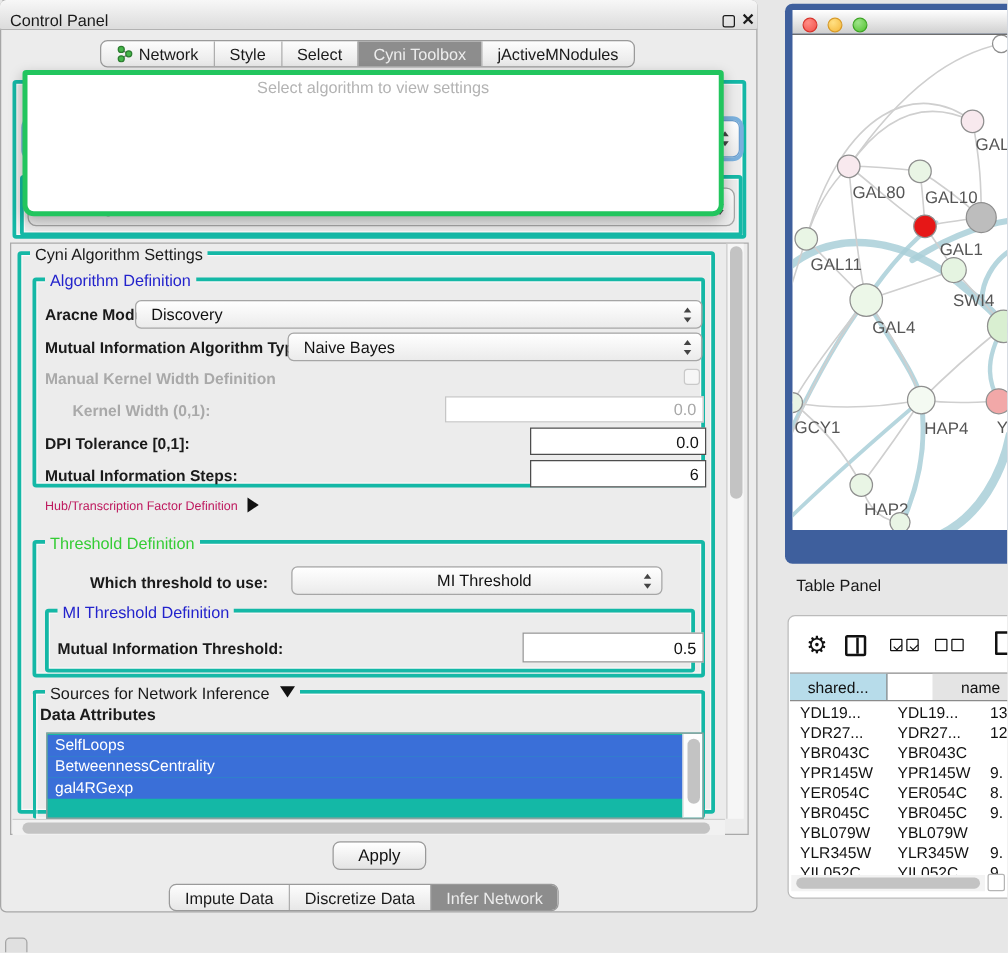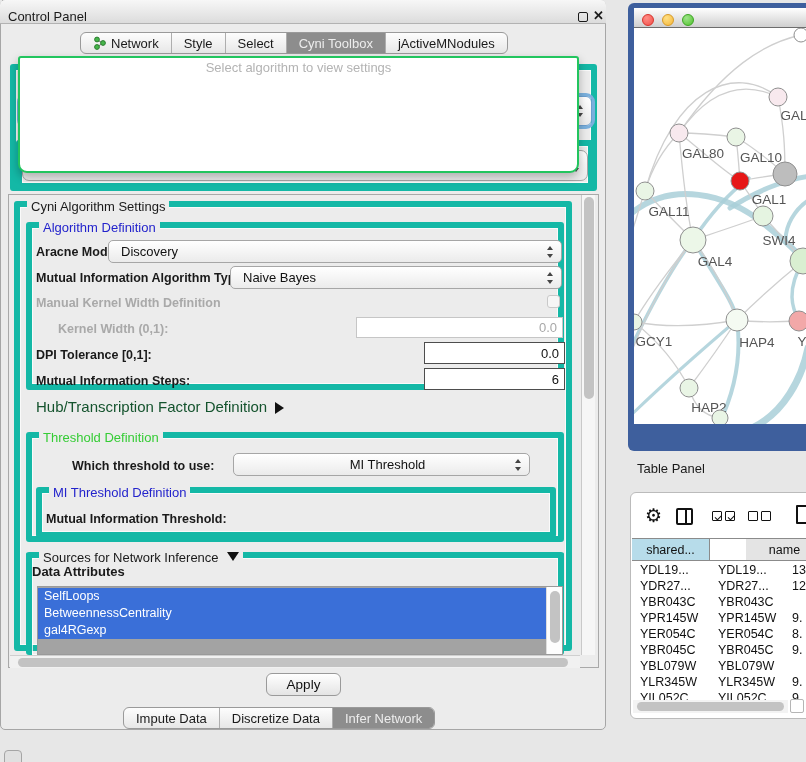--- a/index.html
+++ b/index.html
@@ -15,54 +15,54 @@
   .win-close{left:593px;top:8px;font-size:13px;font-weight:bold;color:#1a1a1a;}
   .corner-tick{left:2px;top:0;width:2px;height:6px;background:#9a9a9a;}
 
   
   .seg{display:inline-flex;border:1px solid #9a9a9a;border-radius:6px;background:linear-gradient(#fdfdfd,#e7e7e7);overflow:hidden;height:22px;align-items:stretch;}
   .seg .s{display:flex;align-items:center;gap:4px;padding:0 12px;font-size:13px;color:#1a1a1a;border-left:1px solid #aeaeae;white-space:nowrap;}
   .seg .s:first-child{border-left:none;}
   .seg .s.sel{background:#8d8d8d;color:#ededed;}
 
   
-  .fs{border:6px solid #14b8a6;border-radius:3px;box-shadow:inset 0 0 0 1px rgba(255,255,255,.75);}
+  .fs{border:3px solid #14b8a6;border-radius:3px;box-shadow:inset 0 0 0 1px rgba(255,255,255,.75);}
   .fs-title{position:absolute;top:-8px;left:7px;background:#ececec;padding:0 4px;font-size:13px;color:#1a1a1a;white-space:nowrap;}
   .blue{color:#2323cc;} .green{color:#35cc35;}
 
   .lbl{font-size:12.5px;font-weight:bold;color:#1a1a1a;white-space:nowrap;}
   .lbl.dis{color:#a9a9a9;}
-  .plain{font-size:15px;color:#14532d;white-space:nowrap;}
+  .plain{font-size:10px;color:#be185d;white-space:nowrap;}
 
   .combo{background:linear-gradient(#ffffff,#ebebeb);border:1px solid #a6a6a6;border-radius:5px;font-size:13px;color:#111;display:flex;align-items:center;padding-left:12px;}
   .stepper{position:absolute;right:6px;top:50%;transform:translateY(-50%);width:9px;height:12px;}
   .stepper:before,.stepper:after{content:"";position:absolute;left:1px;border-left:3.5px solid transparent;border-right:3.5px solid transparent;}
   .stepper:before{top:0;border-bottom:4.5px solid #444;}
   .stepper:after{bottom:0;border-top:4.5px solid #444;}
 
   .field{background:#fff;border:1px solid #949494;font-size:13px;color:#111;display:flex;align-items:center;justify-content:flex-end;padding-right:5px;}
   .field.strong{border:1.5px solid #4d4d4d;}
   .field.dis{border:1px solid #c6c6c6;color:#a8a8a8;}
 
   .cb{width:13px;height:13px;border:1px solid #c9c9c9;border-radius:3px;background:#f6f6f6;}
 
   .arrow-r{display:inline-block;width:0;height:0;border-top:6px solid transparent;border-bottom:6px solid transparent;border-left:9px solid #111;margin-left:8px;vertical-align:-2px;}
   .arrow-d{display:inline-block;width:0;height:0;border-left:6px solid transparent;border-right:6px solid transparent;border-top:9px solid #111;margin-left:8px;vertical-align:1px;}
 
   .vscroll{background:#f6f6f6;border-left:1px solid #c9c9c9;}
   .thumb{background:#c3c3c3;border-radius:6px;}
 
   
-  .popup{left:18px;top:56px;width:561px;height:117px;background:#fff;border:2px solid #22c55e;border-radius:3px 3px 9px 9px;box-shadow:0 4px 10px rgba(0,0,0,.28);z-index:50;padding-top:2px;}
+  .popup{left:18px;top:56px;width:561px;height:117px;background:#fff;border:4px solid #22c55e;border-radius:3px 3px 9px 9px;box-shadow:0 4px 10px rgba(0,0,0,.28);z-index:50;padding-top:2px;}
   .popup .ph{font-size:13px;color:#b3b3b3;text-align:center;height:16px;line-height:16px;}
   .popup .it{font-size:13px;color:#111;height:15.8px;line-height:15.8px;padding-left:4px;white-space:nowrap;}
   .popup .it.bold{font-weight:bold;}
 
   
-  .attr-list{background:#a3a3a3;border:1px solid #9a9a9a;overflow:hidden;}
+  .attr-list{background:#14b8a6;border:1px solid #9a9a9a;overflow:hidden;}
   .attr-item{height:17px;line-height:17px;background:#3a6fd8;color:#fff;font-size:12.5px;padding-left:6px;white-space:nowrap;}
 
   .btn{background:linear-gradient(#ffffff,#e4e4e4);border:1px solid #9a9a9a;border-radius:6px;font-size:13.5px;color:#111;display:flex;align-items:center;justify-content:center;}
 
   
   .net-frame{left:628px;top:3px;width:178px;height:448px;background:#3e5f9d;border-radius:6px 0 0 6px;}
   .net-titlebar{left:634px;top:8px;width:172px;height:20px;background:linear-gradient(#ffffff,#cfcfcf);border-bottom:1px solid #6d6d6d;}
   .tl{position:absolute;top:6px;width:12px;height:12px;border-radius:50%;}
   .tl.red{left:8px;background:radial-gradient(circle at 35% 30%,#ff8d86,#f2504a);border:1px solid #d8342c;}
   .tl.yellow{left:28px;background:radial-gradient(circle at 35% 30%,#ffe084,#f5b73a);border:1px solid #d89b28;}
@@ -186,40 +186,43 @@
   </div>
   <div class="abs lbl" style="left:72px;top:459px;">Which threshold to use:</div>
   <div class="abs combo" style="left:233px;top:453px;width:297px;height:23px;justify-content:center;">
     <span>MI Threshold</span>
     <span class="stepper"></span>
   </div>
   <div class="abs fs" style="left:36px;top:487px;width:520px;height:51px;">
     <span class="fs-title blue">MI Threshold Definition</span>
   </div>
   <div class="abs lbl" style="left:46px;top:512px;">Mutual Information Threshold:</div>
+  <div class="abs field" style="left:418px;top:506px;width:145px;height:24px;">
+      <span>0.5</span>
+    </div>
 
   <div class="abs fs" style="left:26px;top:552px;width:538px;height:103px;border-bottom:none;">
     <span class="fs-title"><span>Sources for Network Inference</span><span class="arrow-d"></span></span>
   </div>
   <div class="abs lbl" style="left:32px;top:564px;font-size:13px;">Data Attributes</div>
   <div class="abs attr-list" style="left:37px;top:586px;width:526px;height:69px;">
     <div id="attr-items" style="position:absolute;left:0;top:1px;width:509px;">
         <div class="attr-item">SelfLoops</div>
         <div class="attr-item">BetweennessCentrality</div>
         <div class="attr-item">gal4RGexp</div>
       </div>
     <div style="position:absolute;right:0;top:0;width:16px;height:69px;background:#fdfdfd;border-left:1px solid #ddd;">
       <div class="thumb" style="position:absolute;left:2.5px;top:4px;width:10px;height:52px;"></div>
     </div>
   </div>
 
   <div class="abs btn" style="left:266px;top:673px;width:75px;height:23px;">
       <span>Apply</span>
     </div>
-  <div class="abs" style="left:123px;top:707px;">
+  <div class="abs" style="left:135px;top:707px;">
     <div class="seg">
       <div class="s">
           <span>Impute Data</span>
         </div>
       <div class="s">
           <span>Discretize Data</span>
         </div>
       <div class="s sel">
           <span>Infer Network</span>
         </div>

